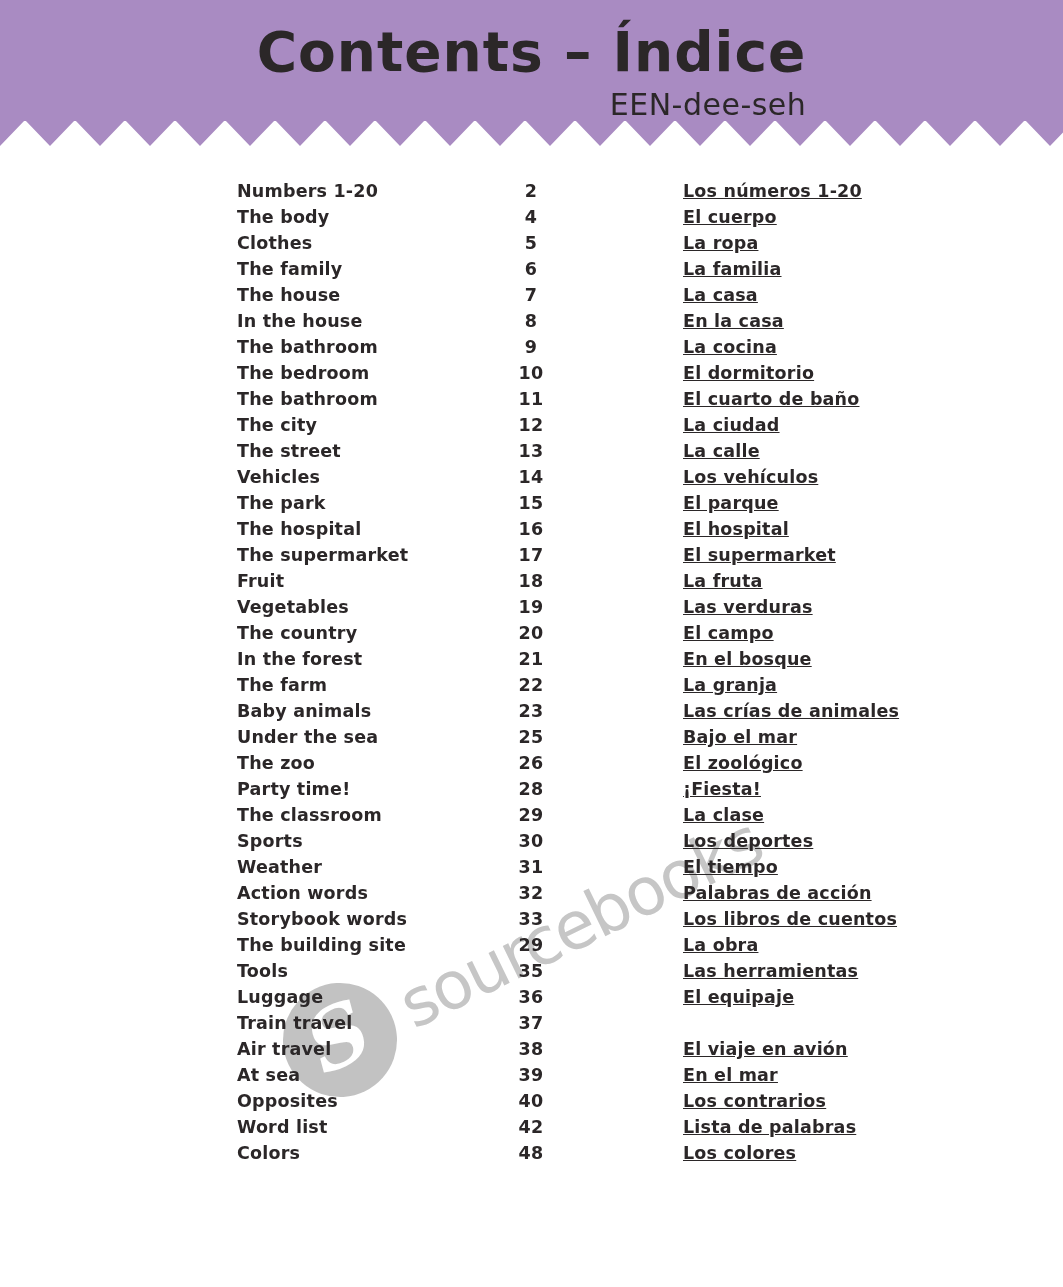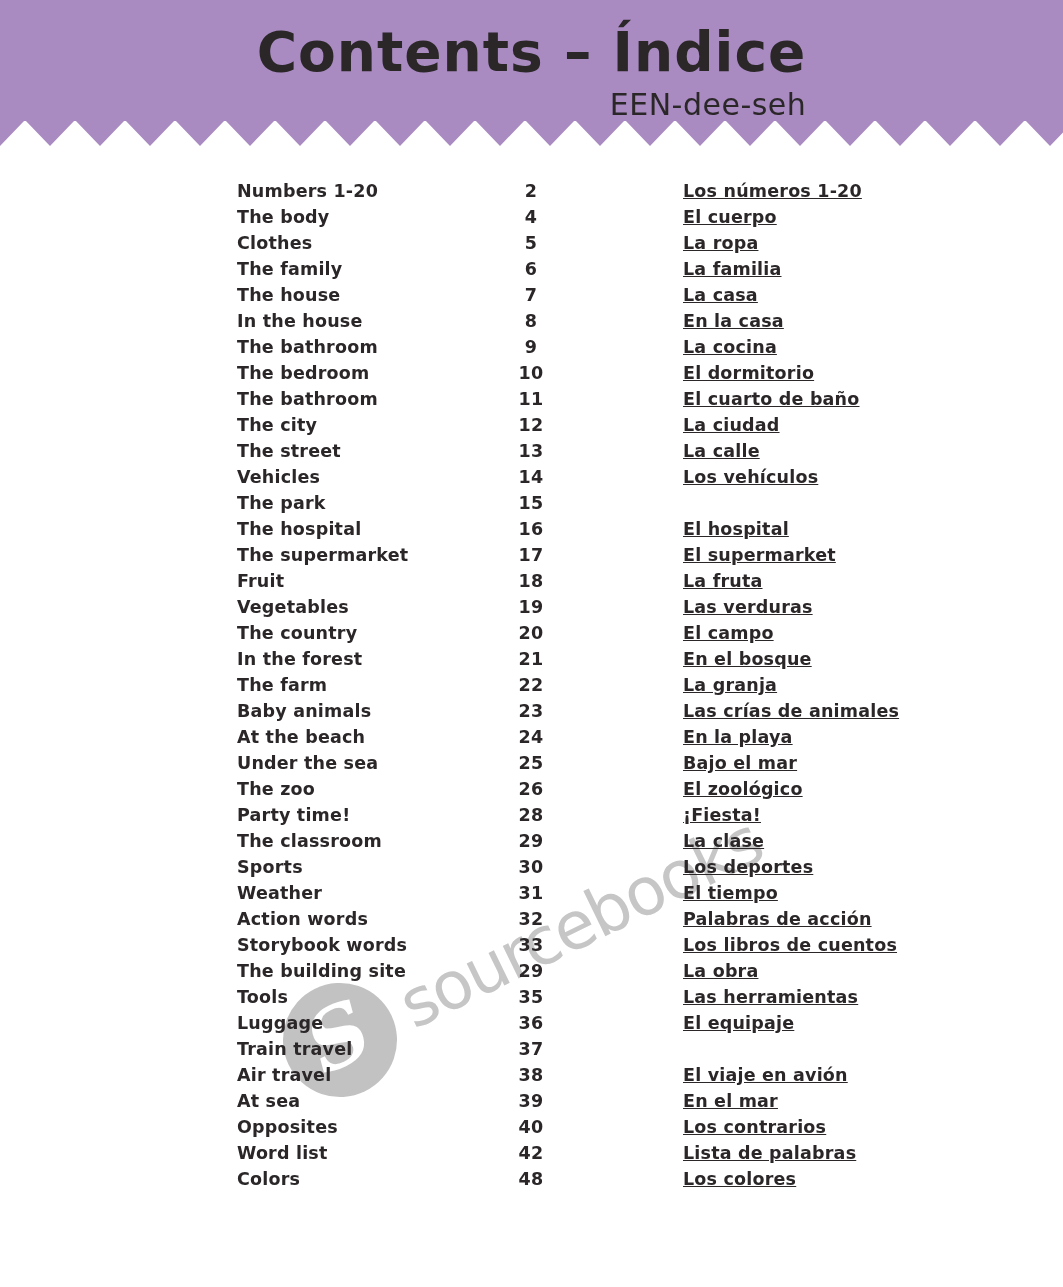--- a/index.html
+++ b/index.html
@@ -132,20 +132,21 @@
 
     <div class="row">
       <span class="en">Vehicles</span>
       <span class="pg">14</span>
       <span class="es">Los vehículos</span>
     </div>
 
     <div class="row">
       <span class="en">The park</span>
       <span class="pg">15</span>
+      <span class="es">El parque</span>
     </div>
 
     <div class="row">
       <span class="en">The hospital</span>
       <span class="pg">16</span>
       <span class="es">El hospital</span>
     </div>
 
     <div class="row">
       <span class="en">The supermarket</span>
@@ -182,25 +183,20 @@
       <span class="pg">22</span>
       <span class="es">La granja</span>
     </div>
 
     <div class="row">
       <span class="en">Baby animals</span>
       <span class="pg">23</span>
       <span class="es">Las crías de animales</span>
     </div>
 
-    <div class="row">
-      <span class="en">At the beach</span>
-      <span class="pg">24</span>
-      <span class="es">En la playa</span>
-    </div>
 
     <div class="row">
       <span class="en">Under the sea</span>
       <span class="pg">25</span>
       <span class="es">Bajo el mar</span>
     </div>
 
     <div class="row">
       <span class="en">The zoo</span>
       <span class="pg">26</span>

